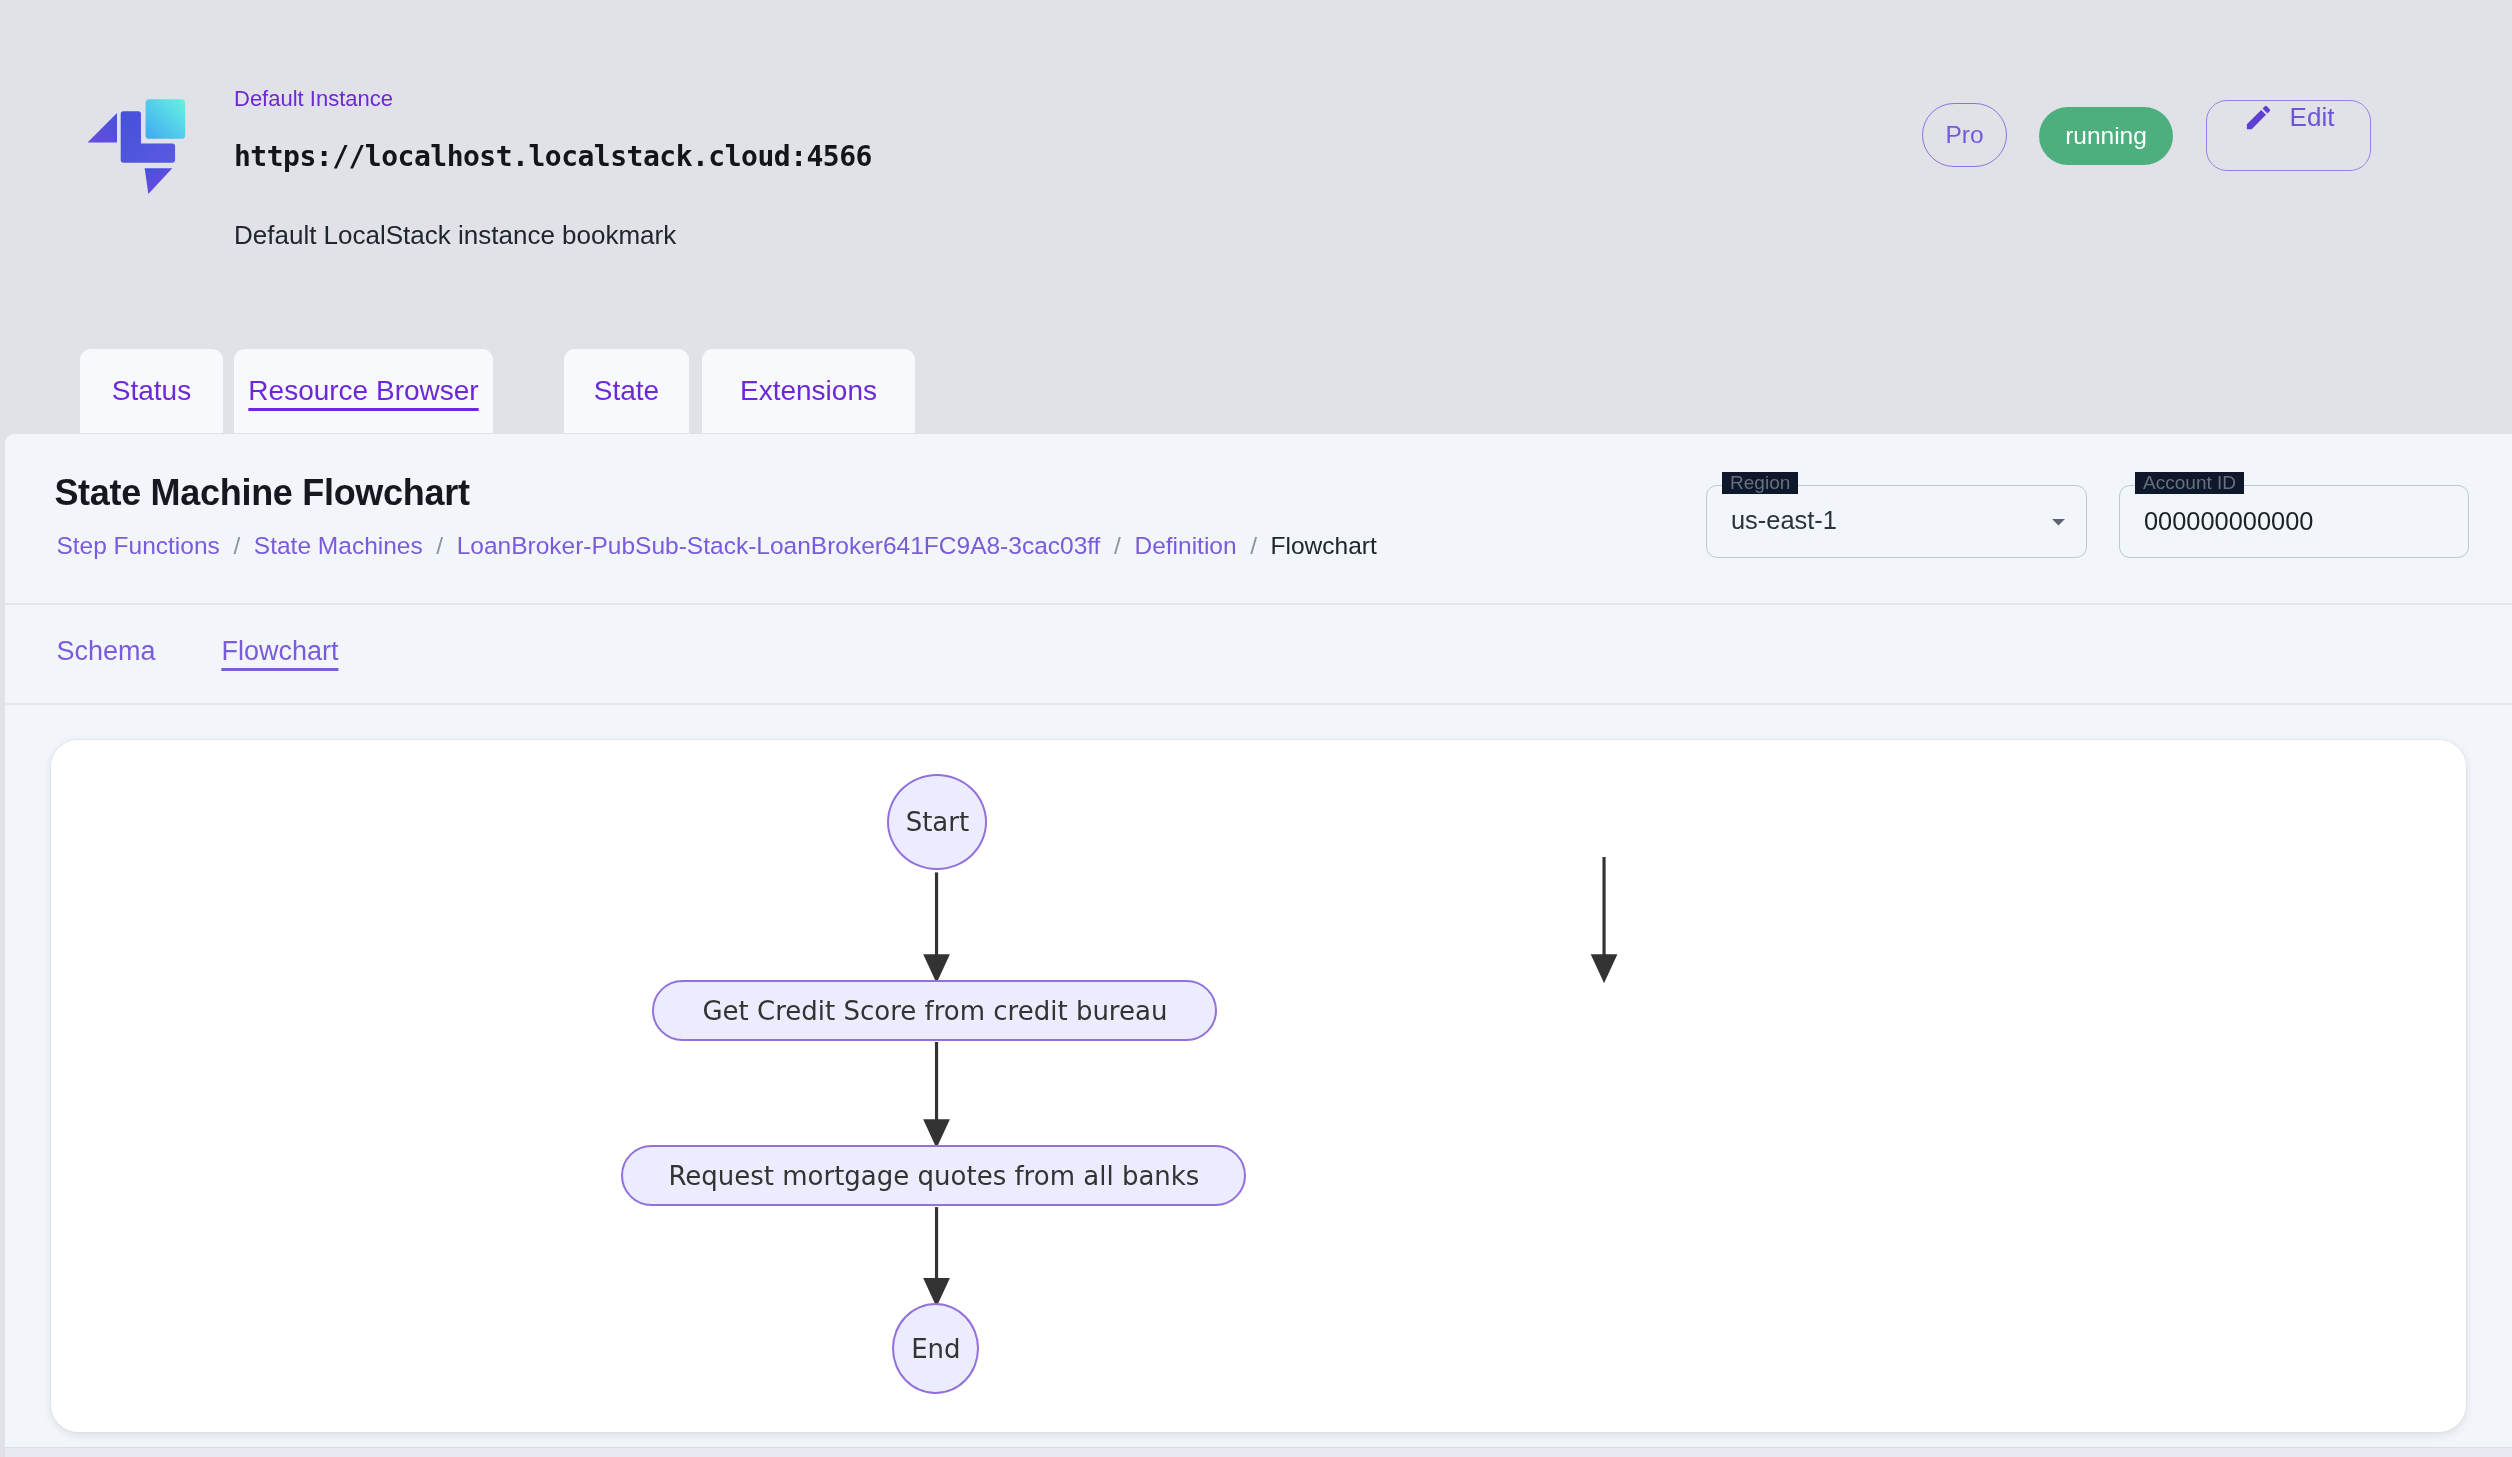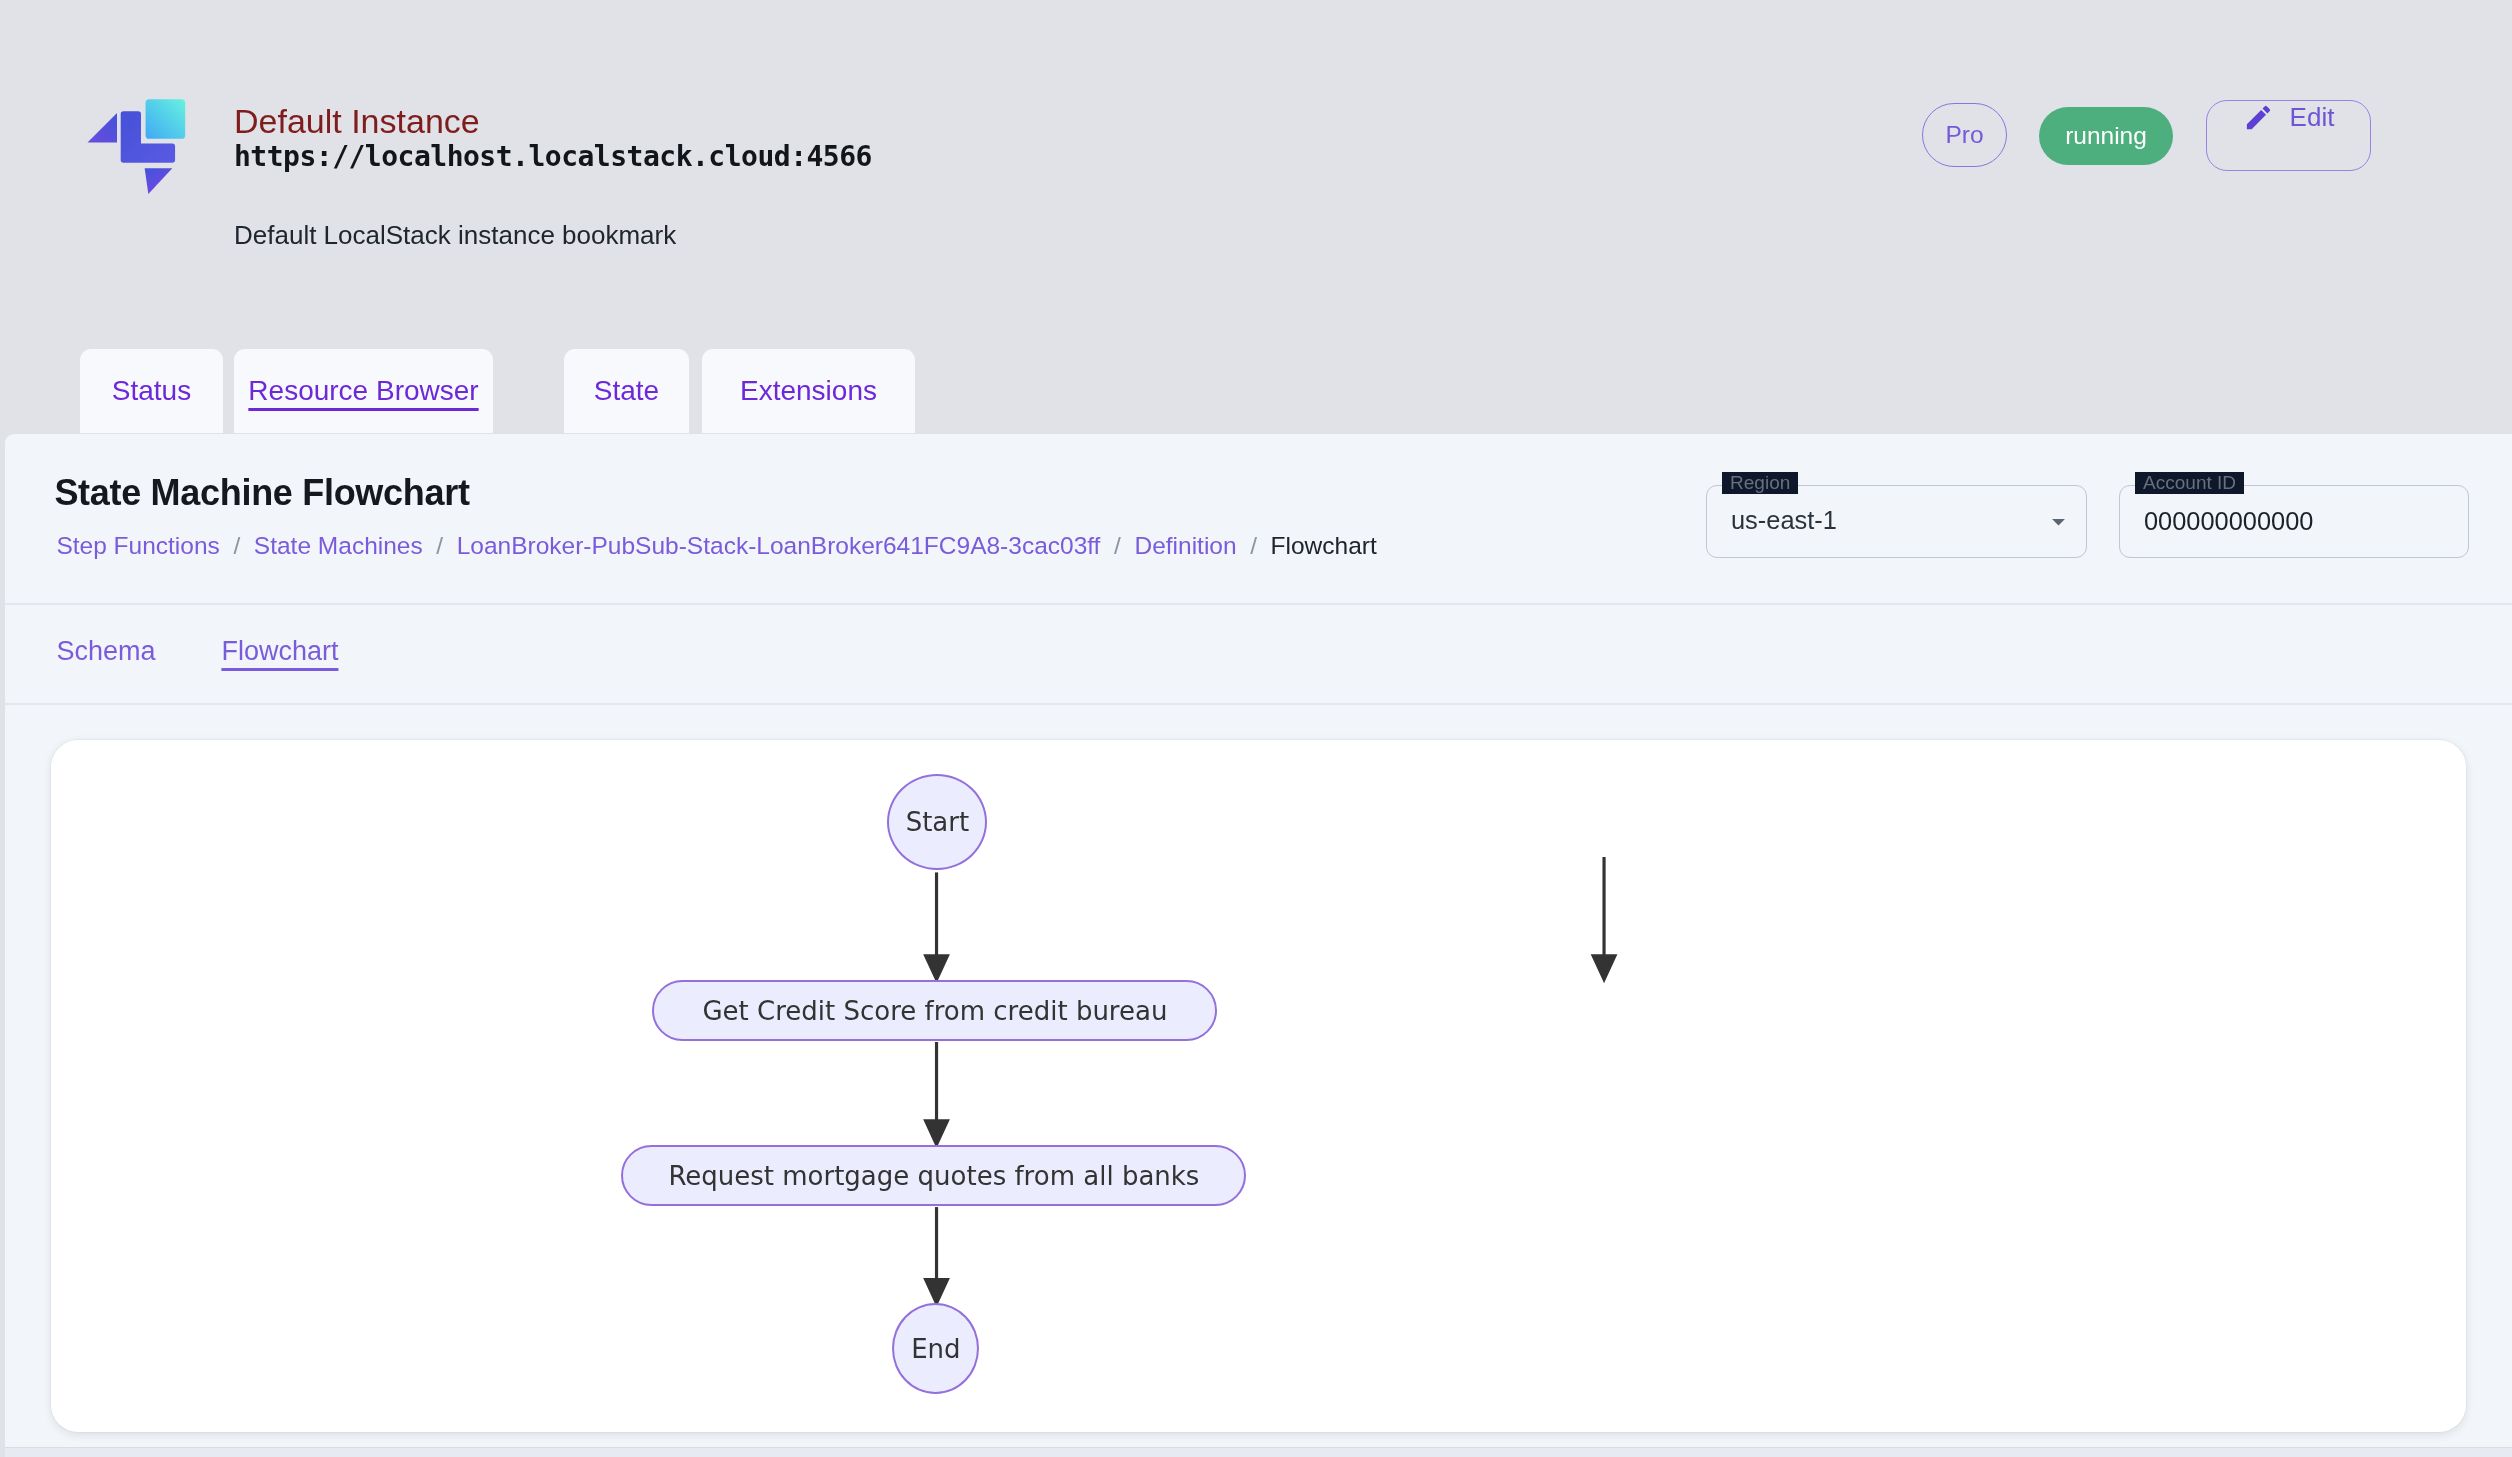--- a/index.html
+++ b/index.html
@@ -6,21 +6,21 @@
   html,body { margin:0; padding:0; }
   body {
     font-family: "Liberation Sans", sans-serif;
     background:#E0E2E7;
     width:2512px; height:1457px;
   }
   .screen { position:relative; width:2512px; height:1457px; background:#E0E2E7; overflow:hidden; }
 
   
   .logo { position:absolute; left:82px; top:87px; width:129px; height:111px; }
-  .instance-name { position:absolute; left:234px; top:102px; font-size:34px; color:#7f1d1d; }
+  .instance-name { position:absolute; left:234px; top:86px; font-size:22px; color:#6d28d9; }
   .instance-url  { position:absolute; left:234px; top:140px; font-family:"DejaVu Sans Mono", monospace; font-weight:700; font-size:28px; color:#12161B; letter-spacing:-0.5px; }
   .instance-desc { position:absolute; left:234px; top:220px; font-size:26px; color:#20262E; }
 
   .pro-badge {
     position:absolute; left:1922px; top:103px; width:85px; height:64px;
     border:1.8px solid #8B74DF; border-radius:32px; color:#7659DA;
     display:flex; align-items:center; justify-content:center; font-size:24.5px; background:transparent;
   }
   .status-badge {
     position:absolute; left:2039px; top:107px; width:134px; height:58px;

